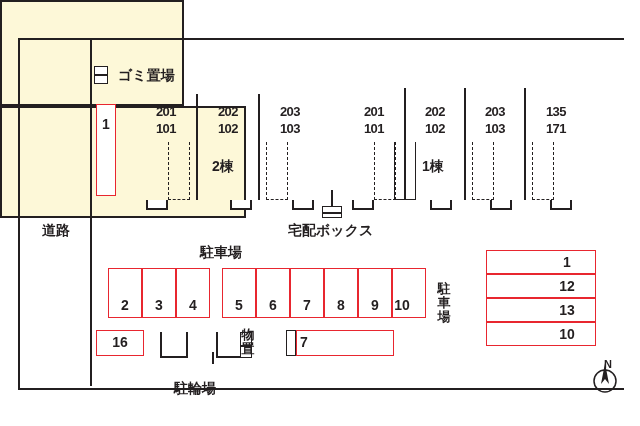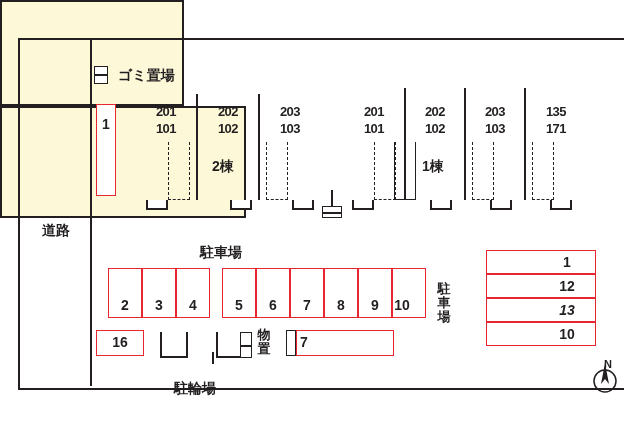--- a/index.html
+++ b/index.html
@@ -182,20 +182,21 @@
   <div class="stair" style="left:532px; top:142px; width:22px; height:58px;"></div>
 
   <div class="balcony" style="left:352px; top:200px; width:22px; height:10px;"></div>
   <div class="balcony" style="left:430px; top:200px; width:22px; height:10px;"></div>
   <div class="balcony" style="left:490px; top:200px; width:22px; height:10px;"></div>
   <div class="balcony" style="left:550px; top:200px; width:22px; height:10px;"></div>
 
   <div class="abs" style="left:331px; top:190px; width:2px; height:18px; background:#231f20;"></div>
   <div class="blk-thin" style="left:322px; top:206px; width:20px; height:12px;"></div>
   <div class="abs" style="left:322px; top:212px; width:20px; height:1.5px; background:#231f20;"></div>
+  <div class="lbl lbl-lg" style="left:288px; top:222px;">宅配ボックス</div>
 
   <div class="lbl lbl-lg" style="left:200px; top:244px;">駐車場</div>
 
   <div class="stall" style="left:108px; top:268px; width:34px; height:50px;"></div>
   <div class="stall" style="left:142px; top:268px; width:34px; height:50px;"></div>
   <div class="stall" style="left:176px; top:268px; width:34px; height:50px;"></div>
   <div class="stall-num" style="left:108px; top:297px; width:34px;">2</div>
   <div class="stall-num" style="left:142px; top:297px; width:34px;">3</div>
   <div class="stall-num" style="left:176px; top:297px; width:34px;">4</div>
 
@@ -211,36 +212,36 @@
   <div class="stall-num" style="left:324px; top:297px; width:34px;">8</div>
   <div class="stall-num" style="left:358px; top:297px; width:34px;">9</div>
   <div class="stall-num" style="left:392px; top:297px; width:20px;">10</div>
 
   <div class="stall" style="left:486px; top:250px; width:110px; height:24px;"></div>
   <div class="stall" style="left:486px; top:274px; width:110px; height:24px;"></div>
   <div class="stall" style="left:486px; top:298px; width:110px; height:24px;"></div>
   <div class="stall" style="left:486px; top:322px; width:110px; height:24px;"></div>
   <div class="stall-num" style="left:552px; top:254px; width:30px;">1</div>
   <div class="stall-num" style="left:552px; top:278px; width:30px;">12</div>
-  <div class="stall-num" style="left:552px; top:302px; width:30px;font-style:italic;">13</div>
+  <div class="stall-num" style="left:552px; top:302px; width:30px;">13</div>
   <div class="stall-num" style="left:552px; top:326px; width:30px;">10</div>
 
   <div class="vert-text" style="left:436px; top:282px;">駐車場</div>
 
   <div class="stall" style="left:96px; top:330px; width:48px; height:26px;"></div>
   <div class="stall-num" style="left:96px; top:334px; width:48px;">16</div>
 
   <div class="blk" style="left:160px; top:332px; width:28px; height:26px; border-top:none;"></div>
   <div class="blk" style="left:216px; top:332px; width:28px; height:26px; border-top:none;"></div>
   <div class="abs" style="left:212px; top:352px; width:2px; height:12px; background:#231f20;"></div>
   <div class="lbl lbl-lg" style="left:174px; top:380px;">駐輪場</div>
 
   <div class="blk-thin" style="left:240px; top:332px; width:12px; height:26px;"></div>
   <div class="abs" style="left:240px; top:345px; width:12px; height:1.5px; background:#231f20;"></div>
-  <div class="vert-text" style="left:256px; top:328px;">物置</div>
+  <div class="vert-text" style="left:240px; top:328px;">物置</div>
   <div class="blk-thin" style="left:286px; top:330px; width:10px; height:26px;"></div>
 
   <div class="stall" style="left:296px; top:330px; width:98px; height:26px;"></div>
   <div class="stall-num" style="left:300px; top:334px; width:30px; text-align:left;">7</div>
 
   <svg class="abs" style="left:592px; top:360px; width:26px; height:38px;" viewBox="0 0 26 38">
     <circle cx="13" cy="21" r="11" fill="none" stroke="#231f20" stroke-width="1.5"></circle>
     <polygon points="13,3 17,24 13,19 9,24" fill="#231f20"></polygon>
   </svg>
   <div class="compass-label" style="left:604px; top:358px;">N</div>

